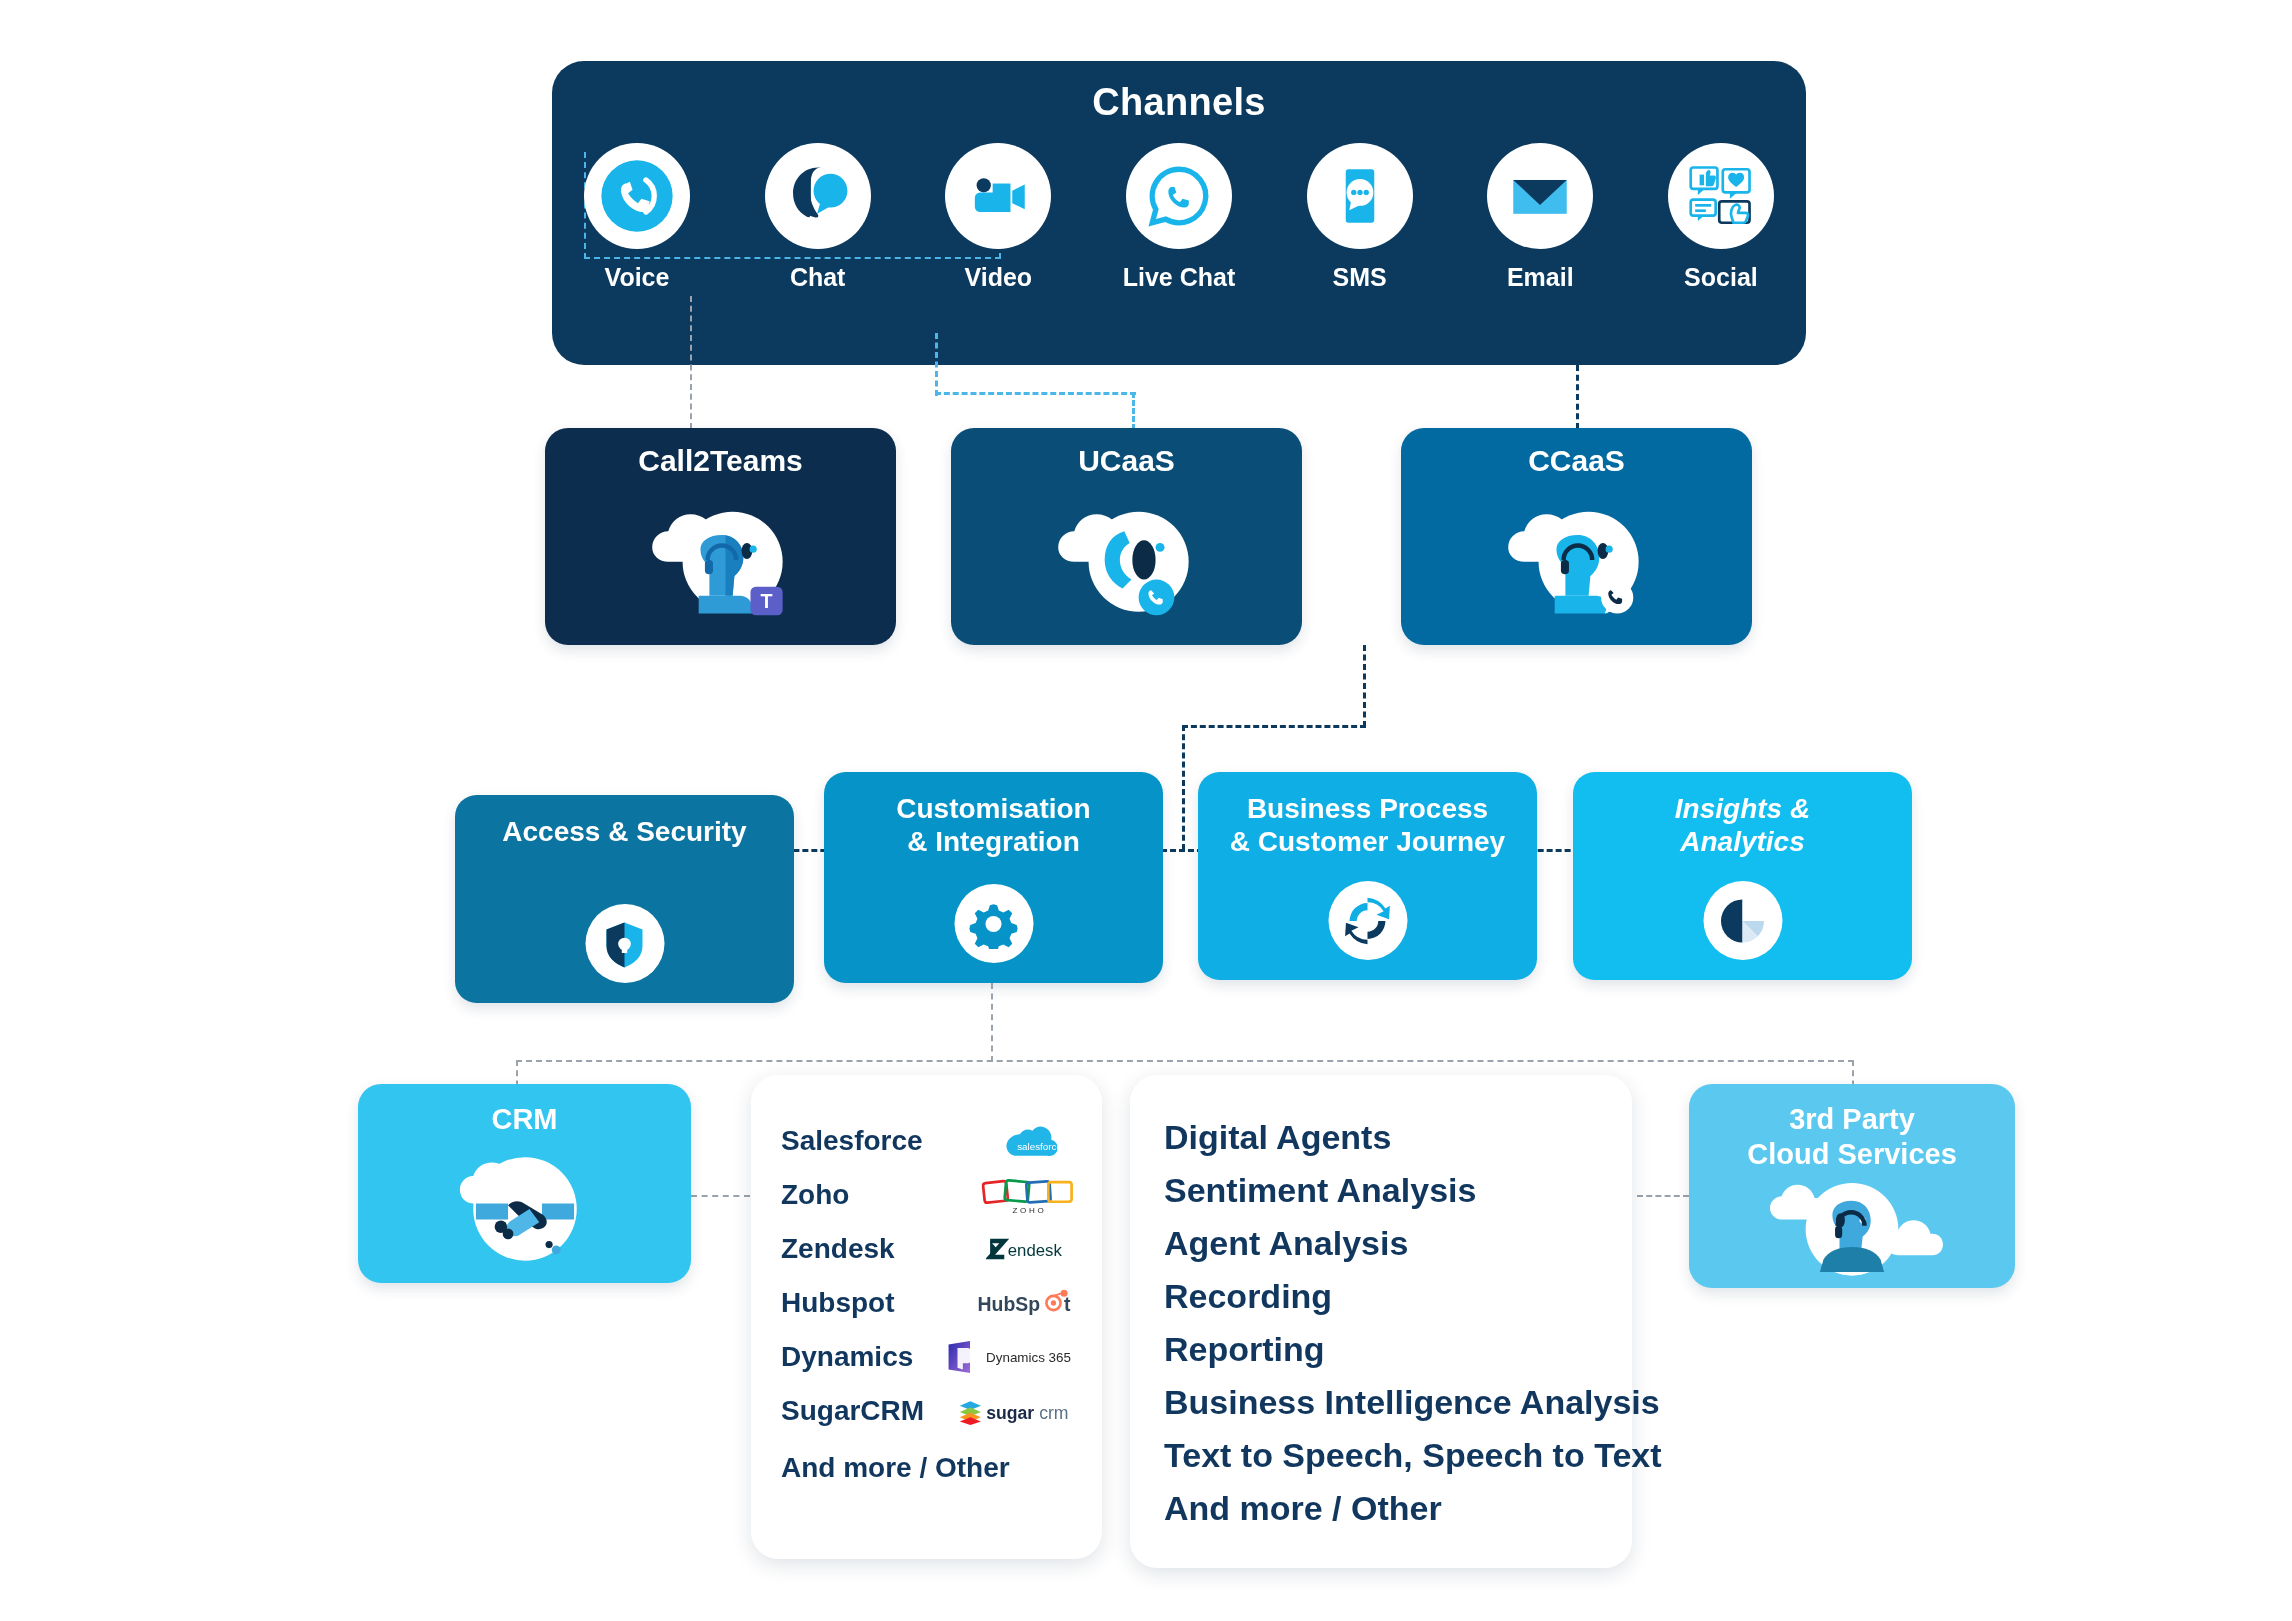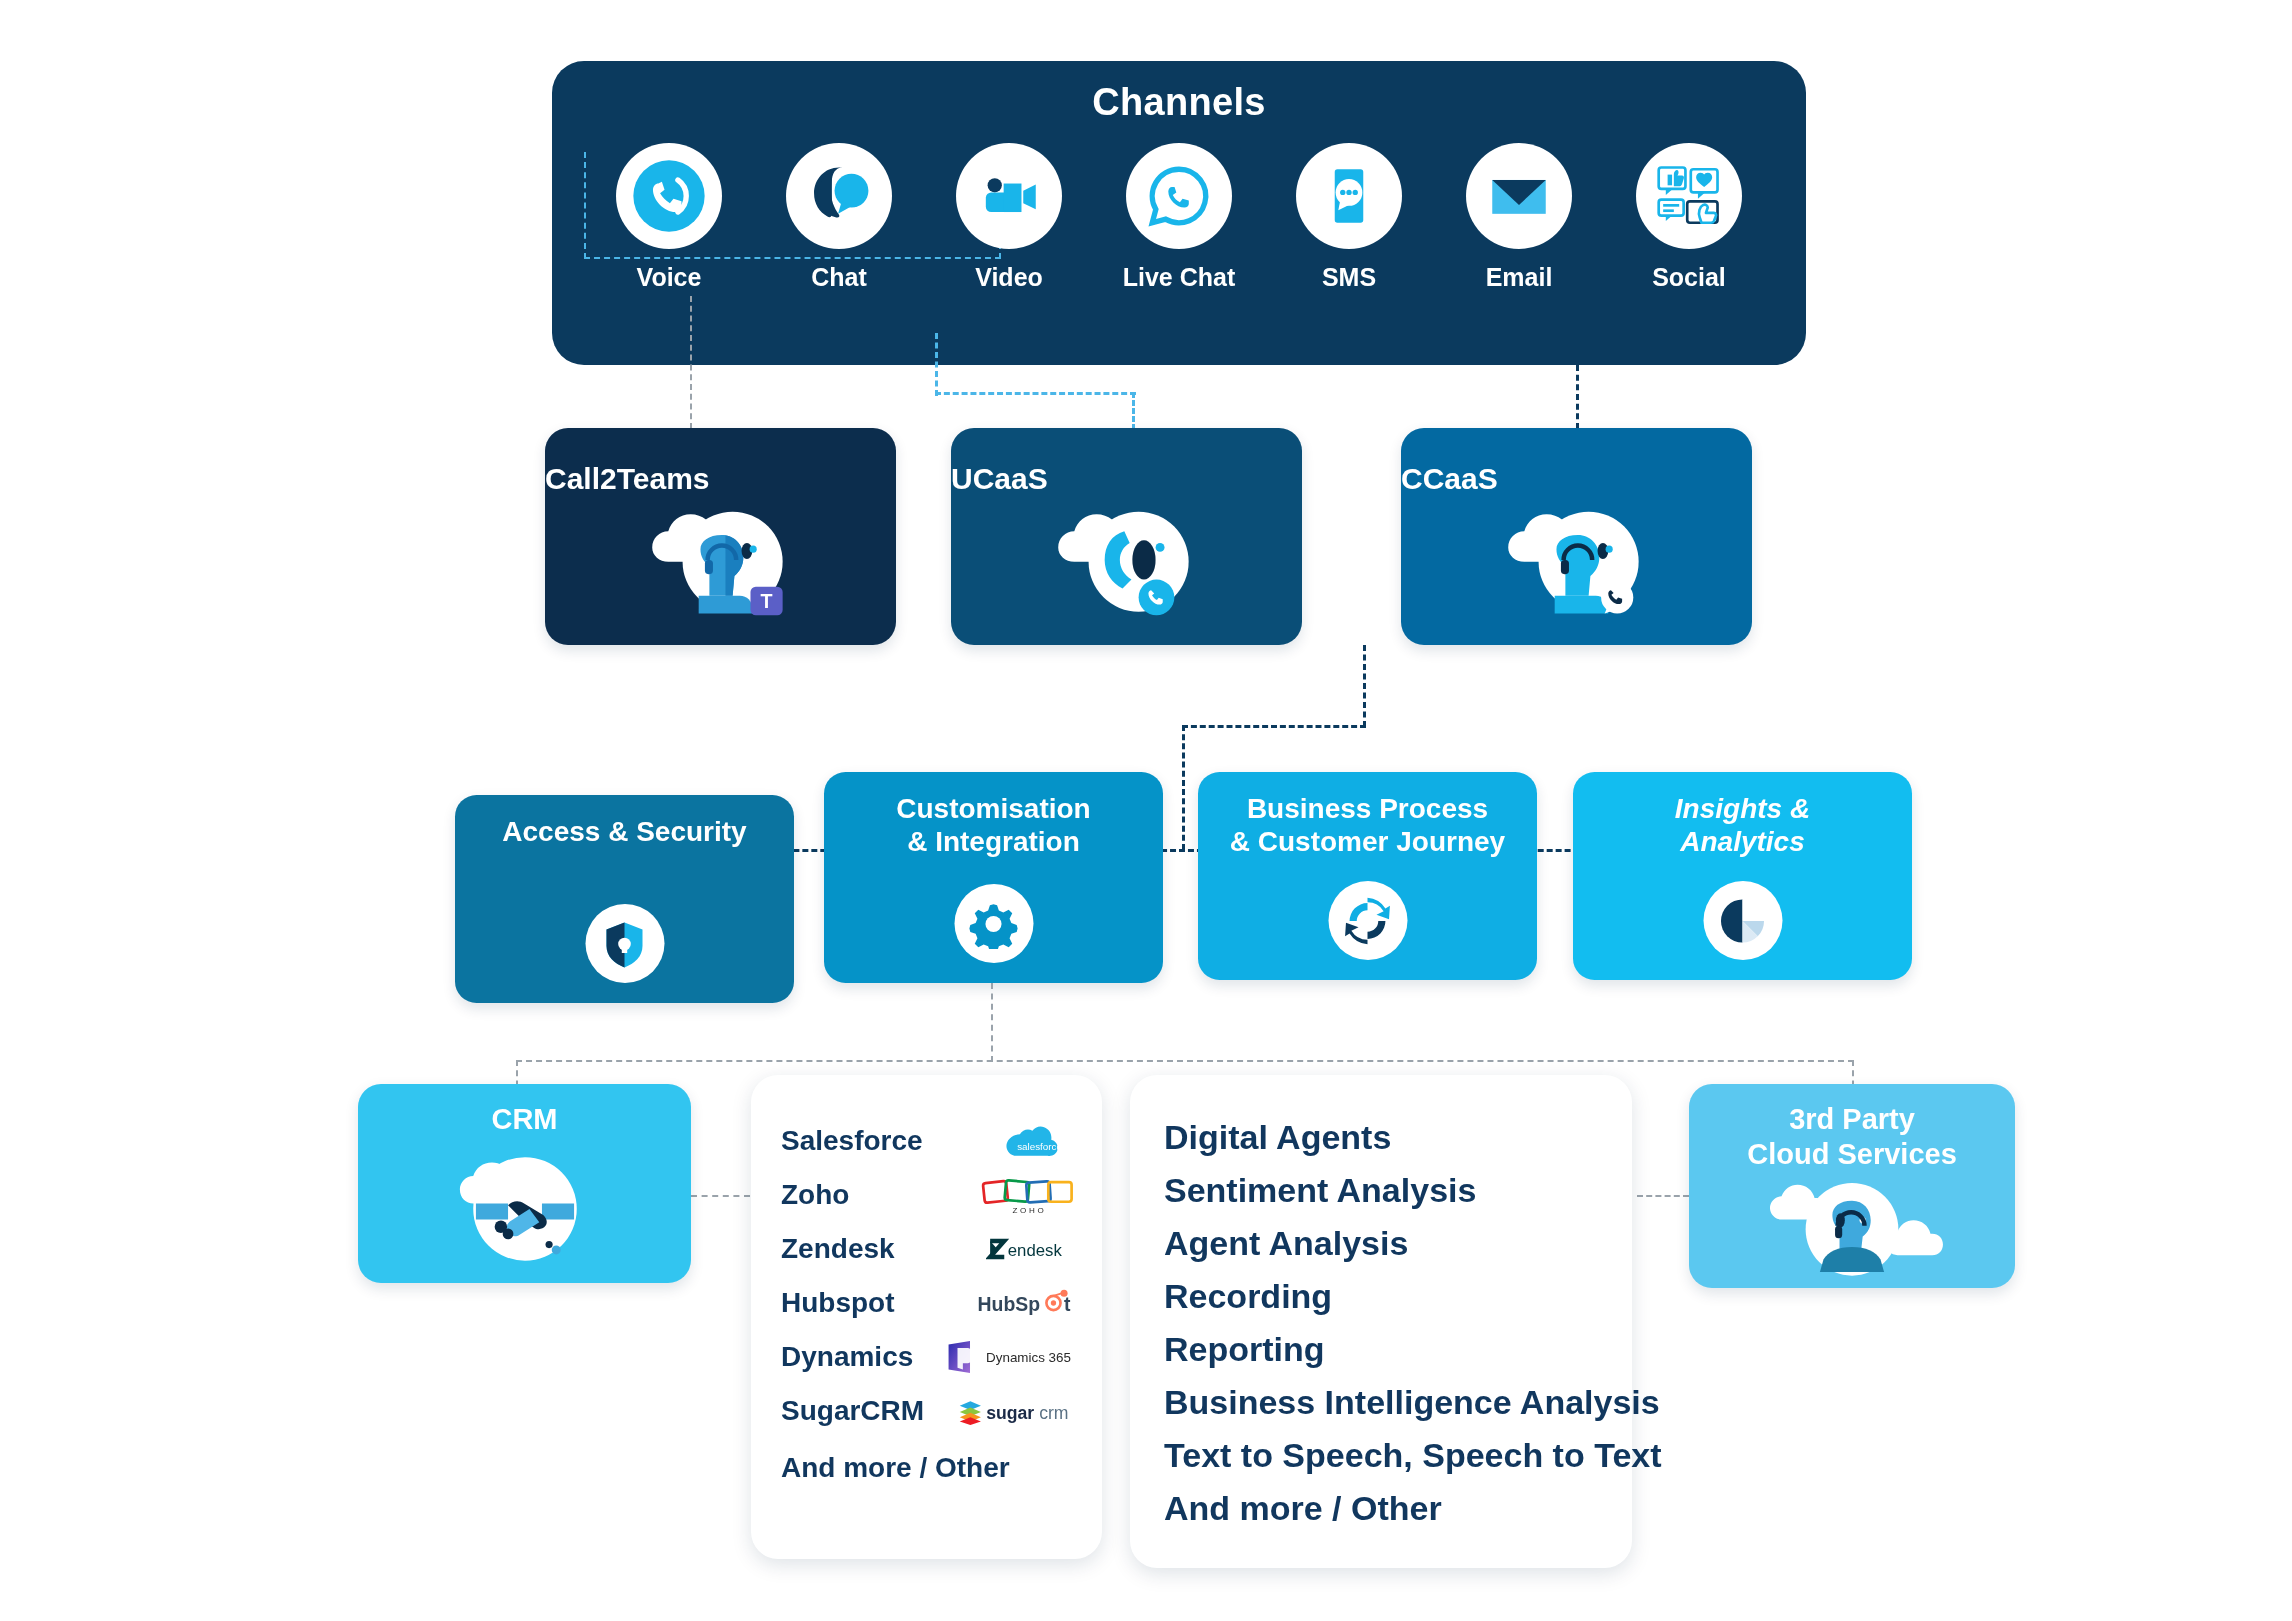--- a/index.html
+++ b/index.html
@@ -24,21 +24,21 @@
     text-align: center;
     color: #ffffff;
     font-size: 38px;
     font-weight: bold;
     letter-spacing: 0.3px;
   }
   .channel-row {
     position: absolute;
     top: 82px; left: 0; width: 100%;
     display: flex;
-    justify-content: center;
+    justify-content: space-between;
     gap: 0px;
   }
   .channel-item {
     width: 170px;
     display: flex; flex-direction: column; align-items: center;
   }
   .ch-circle {
     width: 106px; height: 106px; border-radius: 50%;
     background: #ffffff;
     display: flex; align-items: center; justify-content: center;
@@ -72,22 +72,22 @@
 
   
   .svc-card {
     position: absolute;
     width: 351px; height: 217px;
     border-radius: 23px;
     box-shadow: 0 5.4px 12.5px rgba(10,40,70,.12);
     overflow: hidden;
   }
   .svc-title {
-    position: absolute; top: 34px; left: 0; width: 100%;
-    color: #fff;
+    position: absolute; top: 16px; left: 0; width: 100%;
+    text-align: center; color: #fff;
     font-size: 30px; font-weight: bold;
   }
   .svc-art {
     position: absolute; left: 50%; top: 64px;
     transform: translateX(-50%);
     width: 170px; height: 134px;
   }
 
   
   .feat-card {

